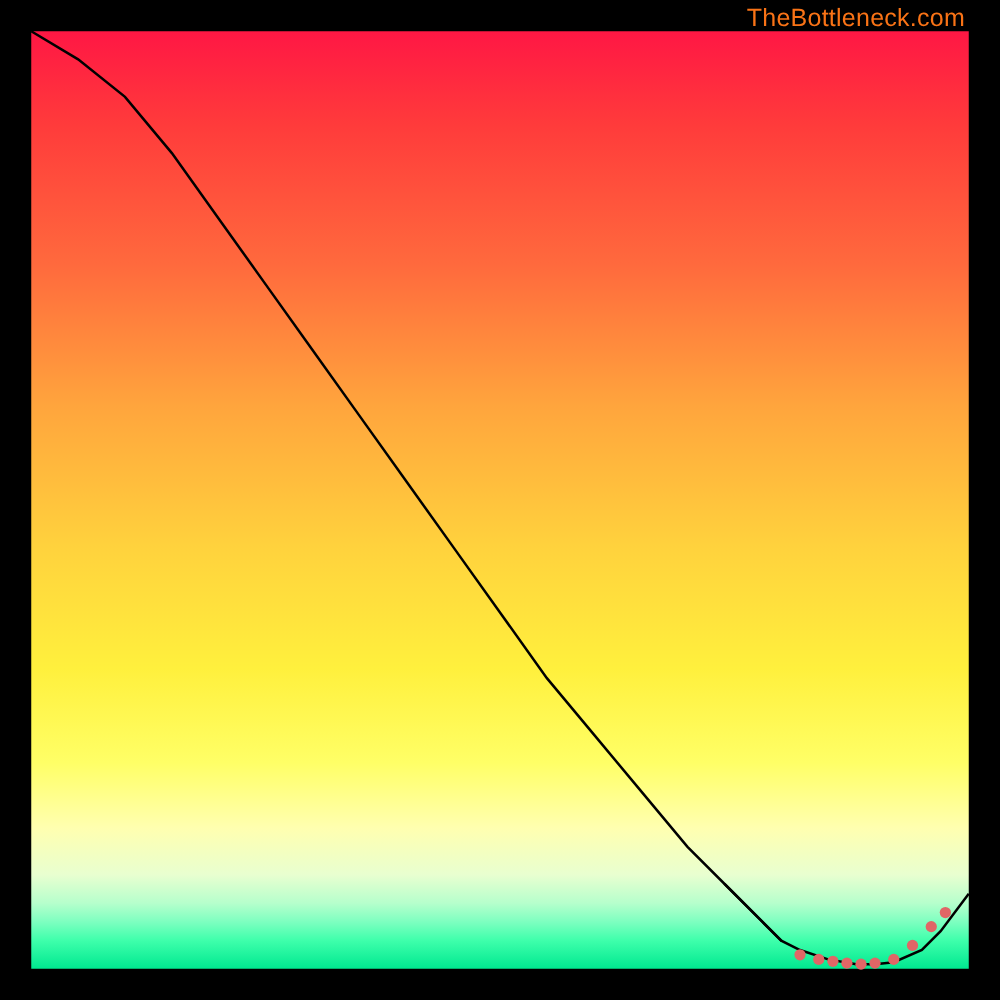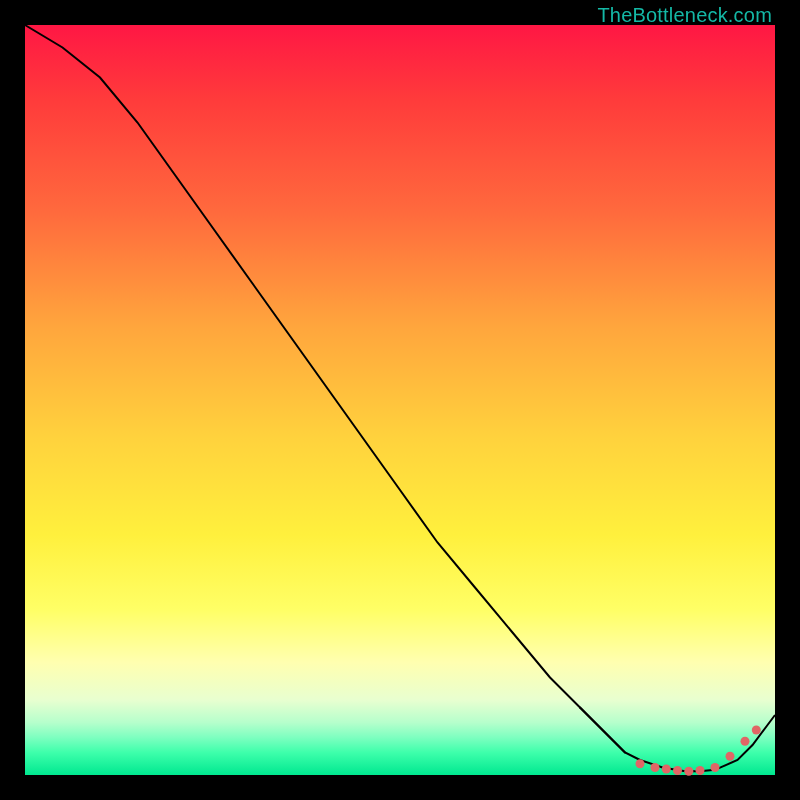--- a/index.html
+++ b/index.html
@@ -38,21 +38,21 @@
       #b6ffcc 93%,
       #7dffc0 95%,
       #3effab 97%,
       #00e890 100%
     );
   }
   .watermark {
     position: absolute;
     top: 4px;
     right: 28px;
-    color: #14b8a6;
+    color: #f97316;
     font-size: 20px;
     letter-spacing: 0.2px;
     font-weight: 400;
     user-select: none;
   }
   svg.curve {
     position: absolute;
     left: 0;
     top: 0;
     width: 750px;

